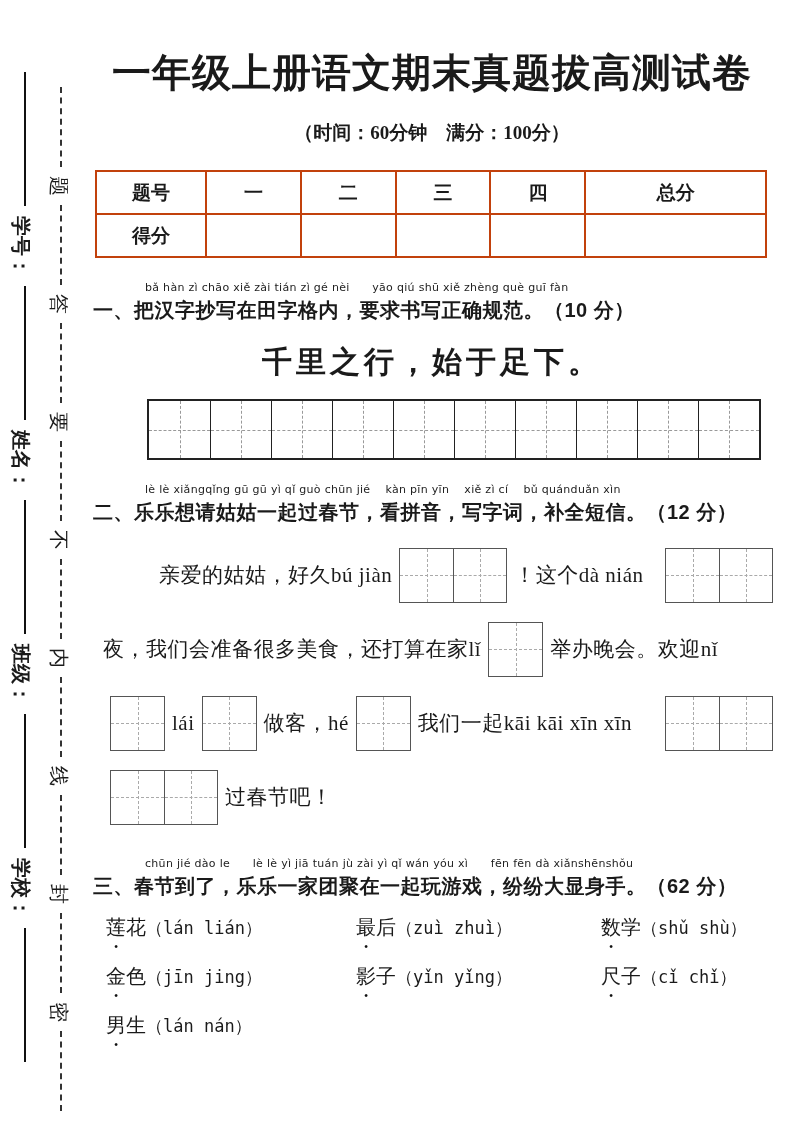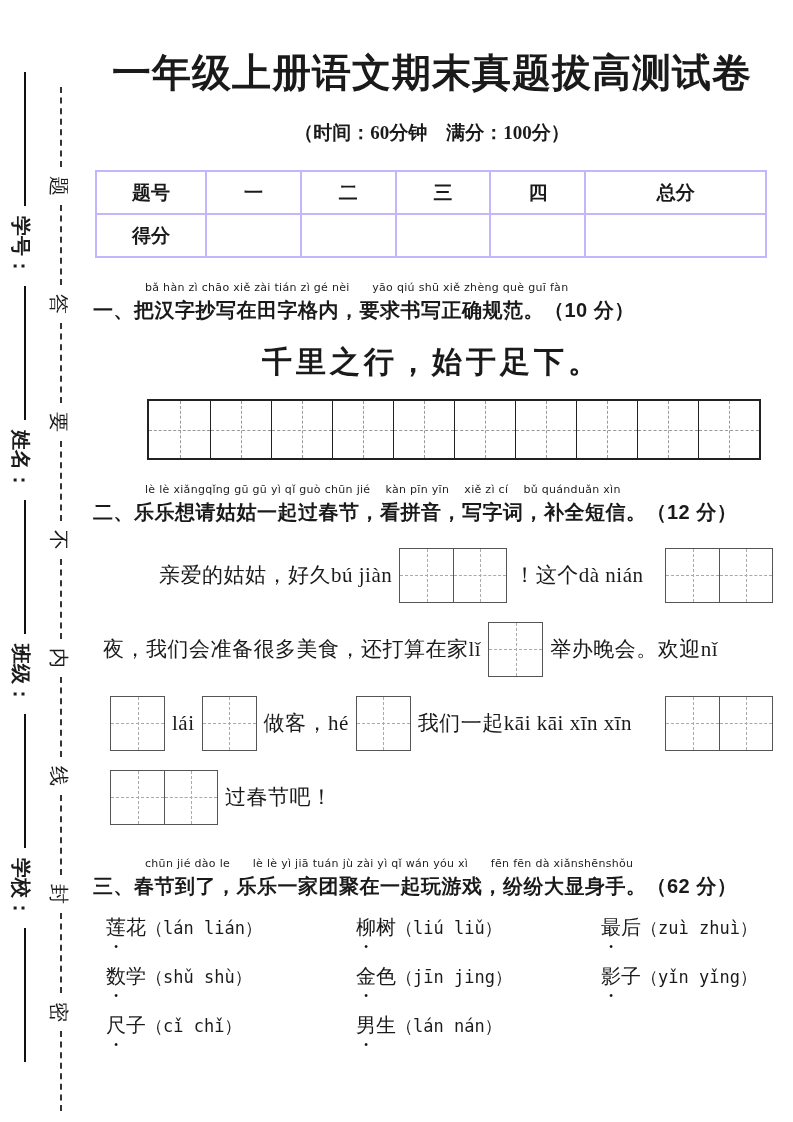--- a/index.html
+++ b/index.html
@@ -17,21 +17,21 @@
   .seal-dash{flex:1;border-top:2px dashed #333;margin:0 9px;transform:translateY(-2px);}
   .seal-char{white-space:nowrap;}
 
   
   .main{position:absolute;left:80px;top:0;width:686px;margin-left:9px;}
   .title{margin-top:46px;text-align:center;font-size:39px;font-weight:bold;letter-spacing:1px;}
   .subtitle{margin-top:20px;text-align:center;font-size:19px;font-weight:bold;}
 
   
   table.score{border-collapse:collapse;margin:24px auto 0 6px;width:672px;}
-  table.score td{border:2px solid #c4b5fd;height:41px;text-align:center;
+  table.score td{border:2px solid #c2410c;height:41px;text-align:center;
                  font-size:19px;font-weight:bold;padding:0;}
   table.score td.qcol{width:108px;}
 
   
   .pinyin{margin-top:22px;padding-left:56px;font-family:"DejaVu Sans",sans-serif;
           font-size:11px;letter-spacing:.3px;color:#222;white-space:nowrap;}
   .sec-title{margin-top:2px;padding-left:4px;font-family:"Liberation Sans",sans-serif;
              font-weight:bold;font-size:20px;letter-spacing:.5px;}
   .sub-title{margin-top:16px;padding-left:2px;font-size:19px;}
 
@@ -188,21 +188,20 @@
             <span class="tian small"></span>
           </span>
           <span class="letter-text">过春节吧！</span>
         </div>
       </div>
 
     <div class="pinyin">chūn jié dào  le　　lè  lè  yì  jiā tuán jù  zài  yì  qǐ  wán yóu xì　　fēn fēn  dà  xiǎnshēnshǒu</div>
     <div class="sec-title">三、春节到了，乐乐一家团聚在一起玩游戏，纷纷大显身手。（62 分）</div>
     <div class="word-grid">
         <div class="word-item"><span class="word-cn"><span class="dotchar">莲</span>花</span><span class="word-opts">（lán lián）</span></div>
-        <div class="word-item"><span class="word-cn"><span class="dotchar">柳</span>树</span><span class="word-opts">（liú liǔ）</span></div>
         <div class="word-item"><span class="word-cn"><span class="dotchar">最</span>后</span><span class="word-opts">（zuì zhuì）</span></div>
         <div class="word-item"><span class="word-cn"><span class="dotchar">数</span>学</span><span class="word-opts">（shǔ shù）</span></div>
         <div class="word-item"><span class="word-cn"><span class="dotchar">金</span>色</span><span class="word-opts">（jīn jing）</span></div>
         <div class="word-item"><span class="word-cn"><span class="dotchar">影</span>子</span><span class="word-opts">（yǐn yǐng）</span></div>
         <div class="word-item"><span class="word-cn"><span class="dotchar">尺</span>子</span><span class="word-opts">（cǐ chǐ）</span></div>
         <div class="word-item"><span class="word-cn"><span class="dotchar">男</span>生</span><span class="word-opts">（lán nán）</span></div>
       </div>
 
   </div>
 </div>

